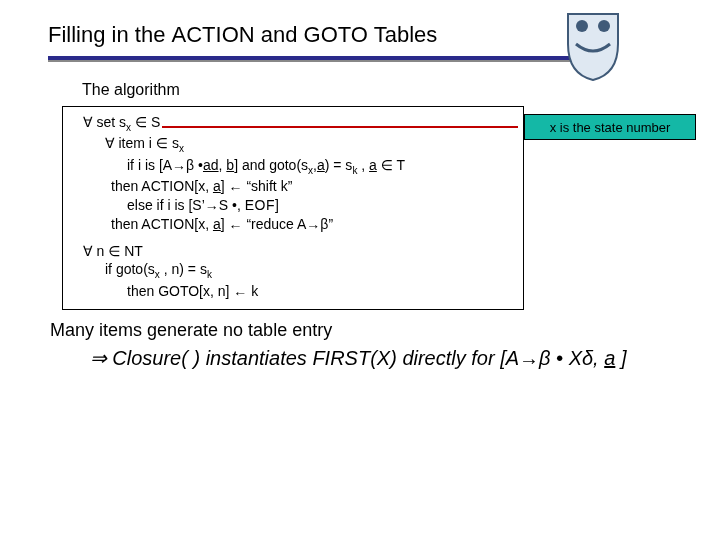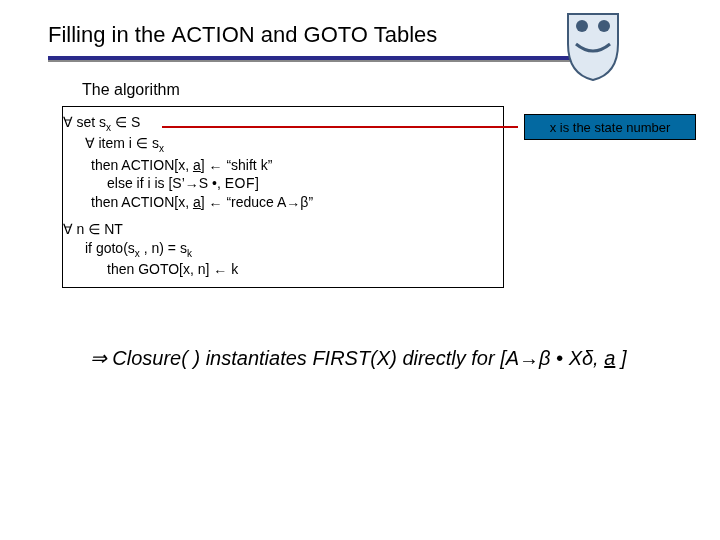--- a/index.html
+++ b/index.html
@@ -47,21 +47,21 @@
     top: 81px;
     font-size: 16px;
     margin-left: 32px;
   }
   .algo-box {
     position: absolute;
     left: 62px;
     top: 106px;
     width: 430px;
     border: 1px solid #000;
-    padding: 6px 10px 8px 0;
+    padding: 6px 10px 8px 20px;
     font-size: 14px;
     line-height: 1.35;
   }
   .l1 { margin-left: 0; }
   .l2 { margin-left: 22px; }
   .l3 { margin-left: 44px; }
   .l4 { margin-left: 28px; }
   .sub { font-size: 10px; vertical-align: sub; }
   .smallcaps { font-variant: small-caps; letter-spacing: 0.5px; }
   .sc-inline { font-variant: small-caps; }
@@ -76,21 +76,21 @@
     border-top: 2px solid #c00000;
     z-index: 5;
   }
   .callout {
     position: absolute;
     left: 524px;
     top: 114px;
     width: 170px;
     height: 24px;
     border: 1px solid #000;
-    background: #0369a1;
+    background: #14b8a6;
     font-size: 13px;
     display: flex;
     align-items: center;
     justify-content: center;
     z-index: 6;
   }
   .footer-line1 {
     position: absolute;
     left: 50px;
     top: 320px;
@@ -124,20 +124,23 @@
 
   <div class="subheading">The algorithm</div>
 
   <div class="algo-box">
     <div class="l1">
       <span>∀ set s</span><span class="sub">x</span><span> ∈ S</span>
     </div>
     <div class="l2">
       <span>∀ item i ∈  s</span><span class="sub">x</span>
     </div>
+    <div class="l3">
+      <span>if  i is [A→β •</span><span class="ul">ad</span><span>, </span><span class="ul">b</span><span>] and goto(s</span><span class="sub">x</span><span>,</span><span class="ul">a</span><span>) = s</span><span class="sub">k</span><span> , </span><span class="ul">a</span><span> ∈  T</span>
+    </div>
     <div class="l4">
       <span>then ACTION[x, </span><span class="ul">a</span><span>] ← “shift k”</span>
     </div>
     <div class="l3">
       <span>else if  i is [S’→S •, </span><span class="smallcaps">EOF</span><span>]</span>
     </div>
     <div class="l4">
       <span>then ACTION[x, </span><span class="ul">a</span><span>] ← “reduce A→β”</span>
     </div>
     <div class="spacer"></div>
@@ -150,17 +153,18 @@
     <div class="l3">
       <span>then GOTO[x, n] ← k</span>
     </div>
   </div>
 
   <div class="line-cross"></div>
   <div class="callout">
     <span>x is the state number</span>
   </div>
 
+  <div class="footer-line1">Many items generate no table entry</div>
   <div class="footer-line2">
     <span class="arrow-sym">⇒</span><span> Closure( ) instantiates FIRST(X) directly for [A→β • Xδ, </span><span class="ul">a</span><span> ]</span>
   </div>
 
 </div>
 
 </body></html>

